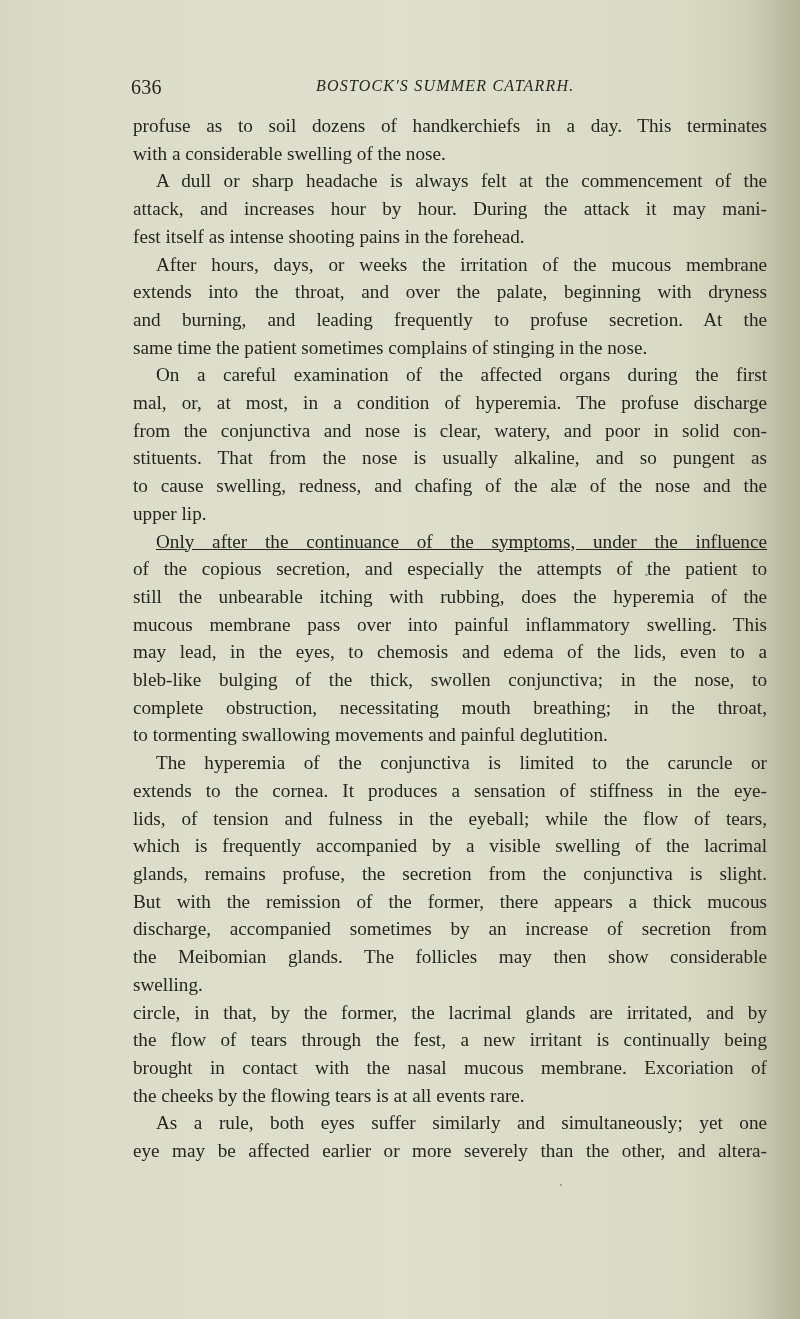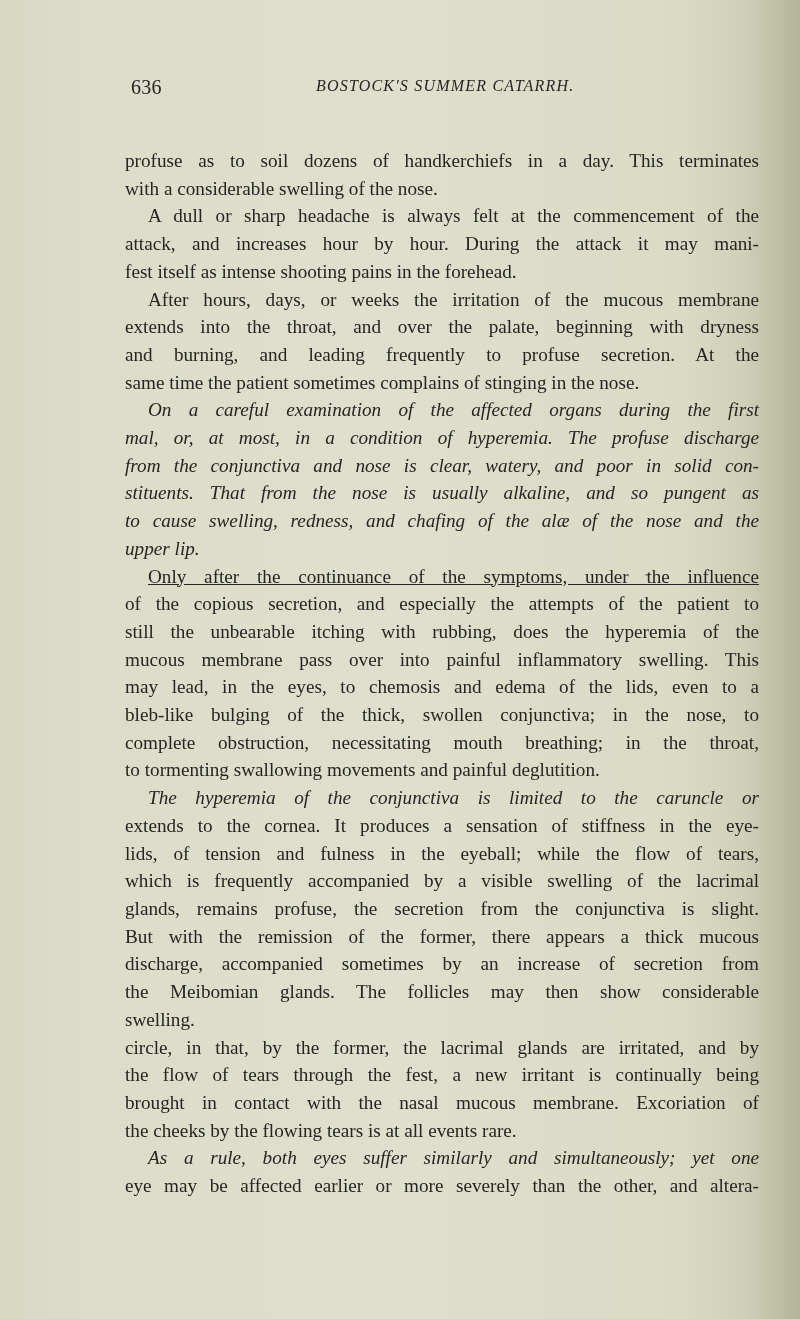--- a/index.html
+++ b/index.html
@@ -41,26 +41,25 @@
       left: 165px;
       top: 1px;
       font-size: 16px;
       font-style: italic;
       letter-spacing: 1.2px;
       margin-left: 20px;
     }
     .body-text {
       position: absolute;
       top: 112px;
-      left: 125px;
+      left: 133px;
       width: 634px;
       font-size: 19.2px;
       line-height: 27.7px;
       text-align: justify;
-      margin-top: 35px;
     }
     .body-text p {
       margin: 0;
       text-indent: 23px;
       hyphens: manual;
     }
     .body-text p.cont {
       text-indent: 0;
     }
     .line {
@@ -99,56 +98,56 @@
         <span class="line" style="padding-left: 23px;">A dull or sharp headache is always felt at the commencement of the</span>
         <span class="line">attack, and increases hour by hour.  During the attack it may mani-</span>
         <span class="line last">fest itself as intense shooting pains in the forehead.</span>
       </p>
       <p style="text-indent: 0px;">
         <span class="line" style="padding-left: 23px;">After hours, days, or weeks the irritation of the mucous membrane</span>
         <span class="line">extends into the throat, and over the palate, beginning with dryness</span>
         <span class="line">and burning, and leading frequently to profuse secretion.  At the</span>
         <span class="line last">same time the patient sometimes complains of stinging in the nose.</span>
       </p>
-      <p style="text-indent: 0px; font-style: italic;">
+      <p style="text-indent: 0px;">
         <span class="line" style="padding-left: 23px;">On a careful examination of the affected organs during the first</span>
         <span class="line">mal, or, at most, in a condition of hyperemia.  The profuse discharge</span>
         <span class="line">from the conjunctiva and nose is clear, watery, and poor in solid con-</span>
         <span class="line">stituents.  That from the nose is usually alkaline, and so pungent as</span>
         <span class="line">to cause swelling, redness, and chafing of the alæ of the nose and the</span>
         <span class="line last">upper lip.</span>
       </p>
       <p style="text-indent: 0px;">
         <span class="line" style="padding-left: 23px; text-decoration: underline;">Only after the continuance of the symptoms, under the influence</span>
         <span class="line">of the copious secretion, and especially the attempts of the patient to</span>
         <span class="line">still the unbearable itching with rubbing, does the hyperemia of the</span>
         <span class="line">mucous membrane pass over into painful inflammatory swelling.  This</span>
         <span class="line">may lead, in the eyes, to chemosis and edema of the lids, even to a</span>
         <span class="line">bleb-like bulging of the thick, swollen conjunctiva; in the nose, to</span>
         <span class="line">complete obstruction, necessitating mouth breathing; in the throat,</span>
         <span class="line last">to tormenting swallowing movements and painful deglutition.</span>
       </p>
       <p style="text-indent: 0px;">
-        <span class="line" style="padding-left: 23px; font-style: italic;">The hyperemia of the conjunctiva is limited to the caruncle or</span>
+        <span class="line" style="padding-left: 23px;">The hyperemia of the conjunctiva is limited to the caruncle or</span>
         <span class="line">extends to the cornea.  It produces a sensation of stiffness in the eye-</span>
         <span class="line">lids, of tension and fulness in the eyeball; while the flow of tears,</span>
         <span class="line">which is frequently accompanied by a visible swelling of the lacrimal</span>
         <span class="line">glands, remains profuse, the secretion from the conjunctiva is slight.</span>
         <span class="line">But with the remission of the former, there appears a thick mucous</span>
         <span class="line">discharge, accompanied sometimes by an increase of secretion from</span>
         <span class="line">the Meibomian glands.  The follicles may then show considerable</span>
         <span class="line last">swelling.</span>
       </p>
       <p style="text-indent: 0px;">
         <span class="line">circle, in that, by the former, the lacrimal glands are irritated, and by</span>
         <span class="line">the flow of tears through the fest, a new irritant is continually being</span>
         <span class="line">brought in contact with the nasal mucous membrane.  Excoriation of</span>
         <span class="line last">the cheeks by the flowing tears is at all events rare.</span>
       </p>
       <p style="text-indent: 0px;">
-        <span class="line" style="padding-left: 23px; font-style: italic;">As a rule, both eyes suffer similarly and simultaneously; yet one</span>
+        <span class="line" style="padding-left: 23px;">As a rule, both eyes suffer similarly and simultaneously; yet one</span>
         <span class="line">eye may be affected earlier or more severely than the other, and altera-</span>
       </p>
     </div>
 
   <span class="speck" style="left:645px; top:574px;"></span>
   <span class="speck" style="left:560px; top:1184px; width:2px;"></span>
 </div>
 
 </body></html>

